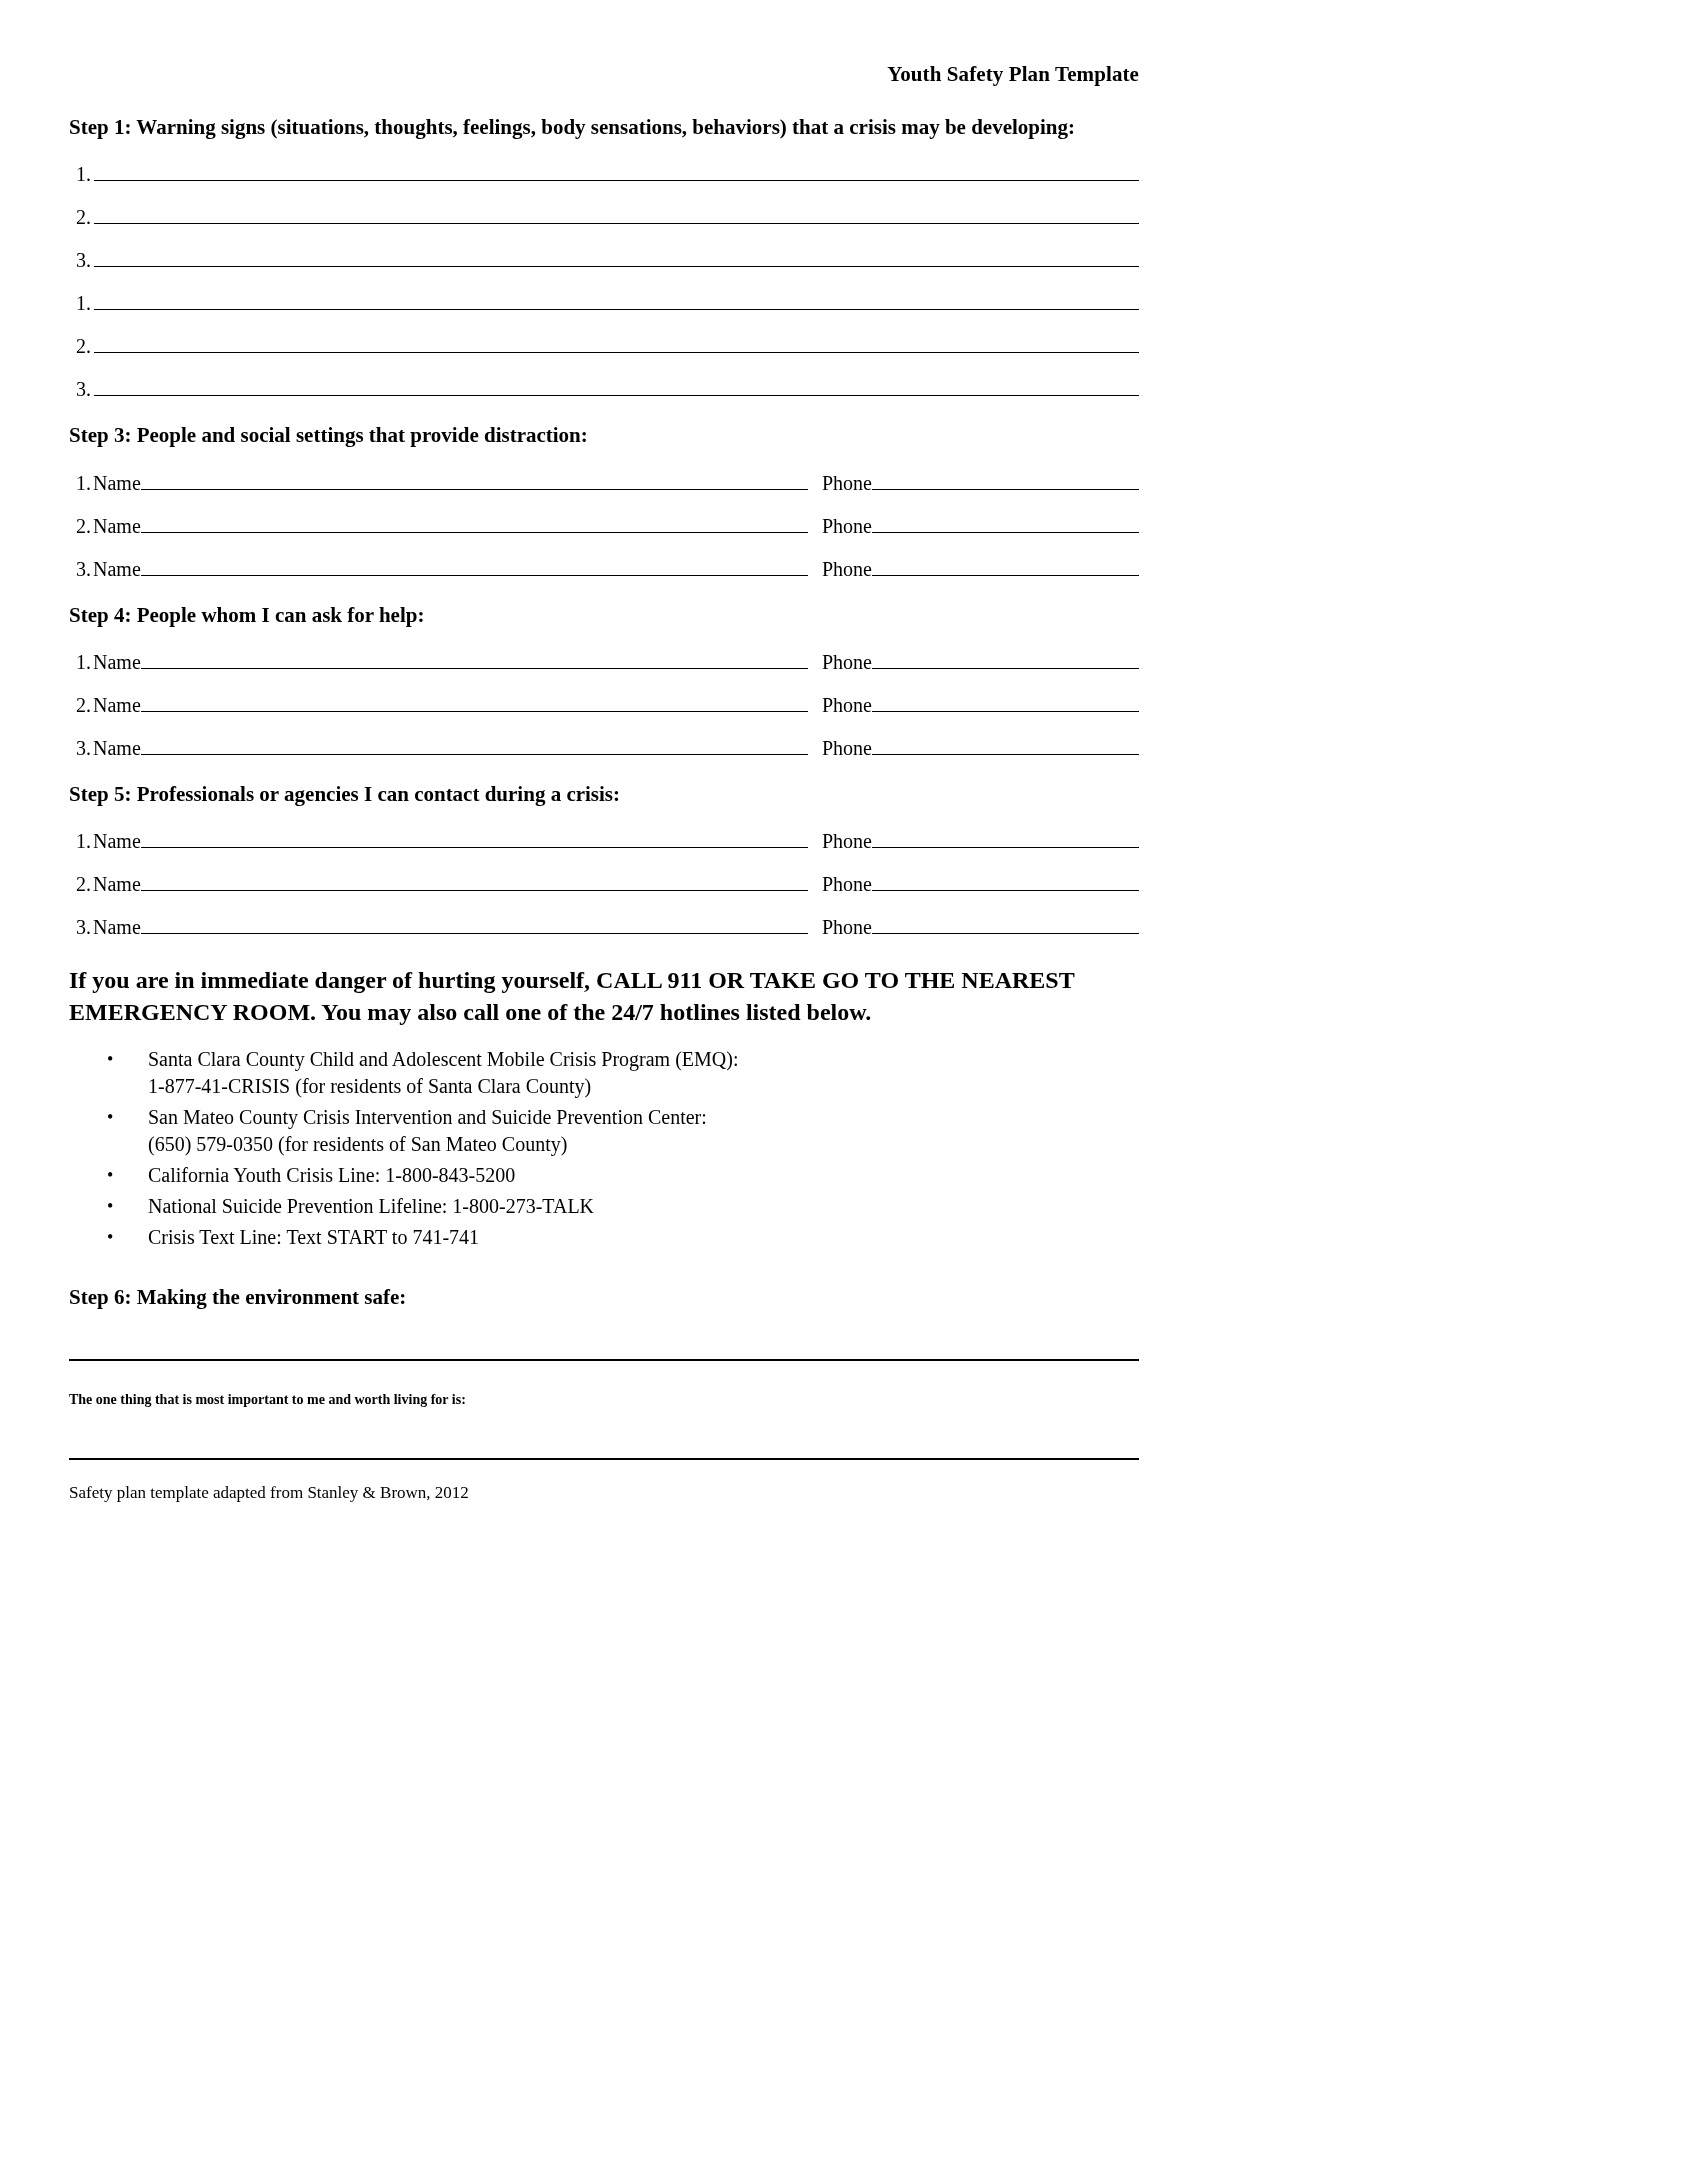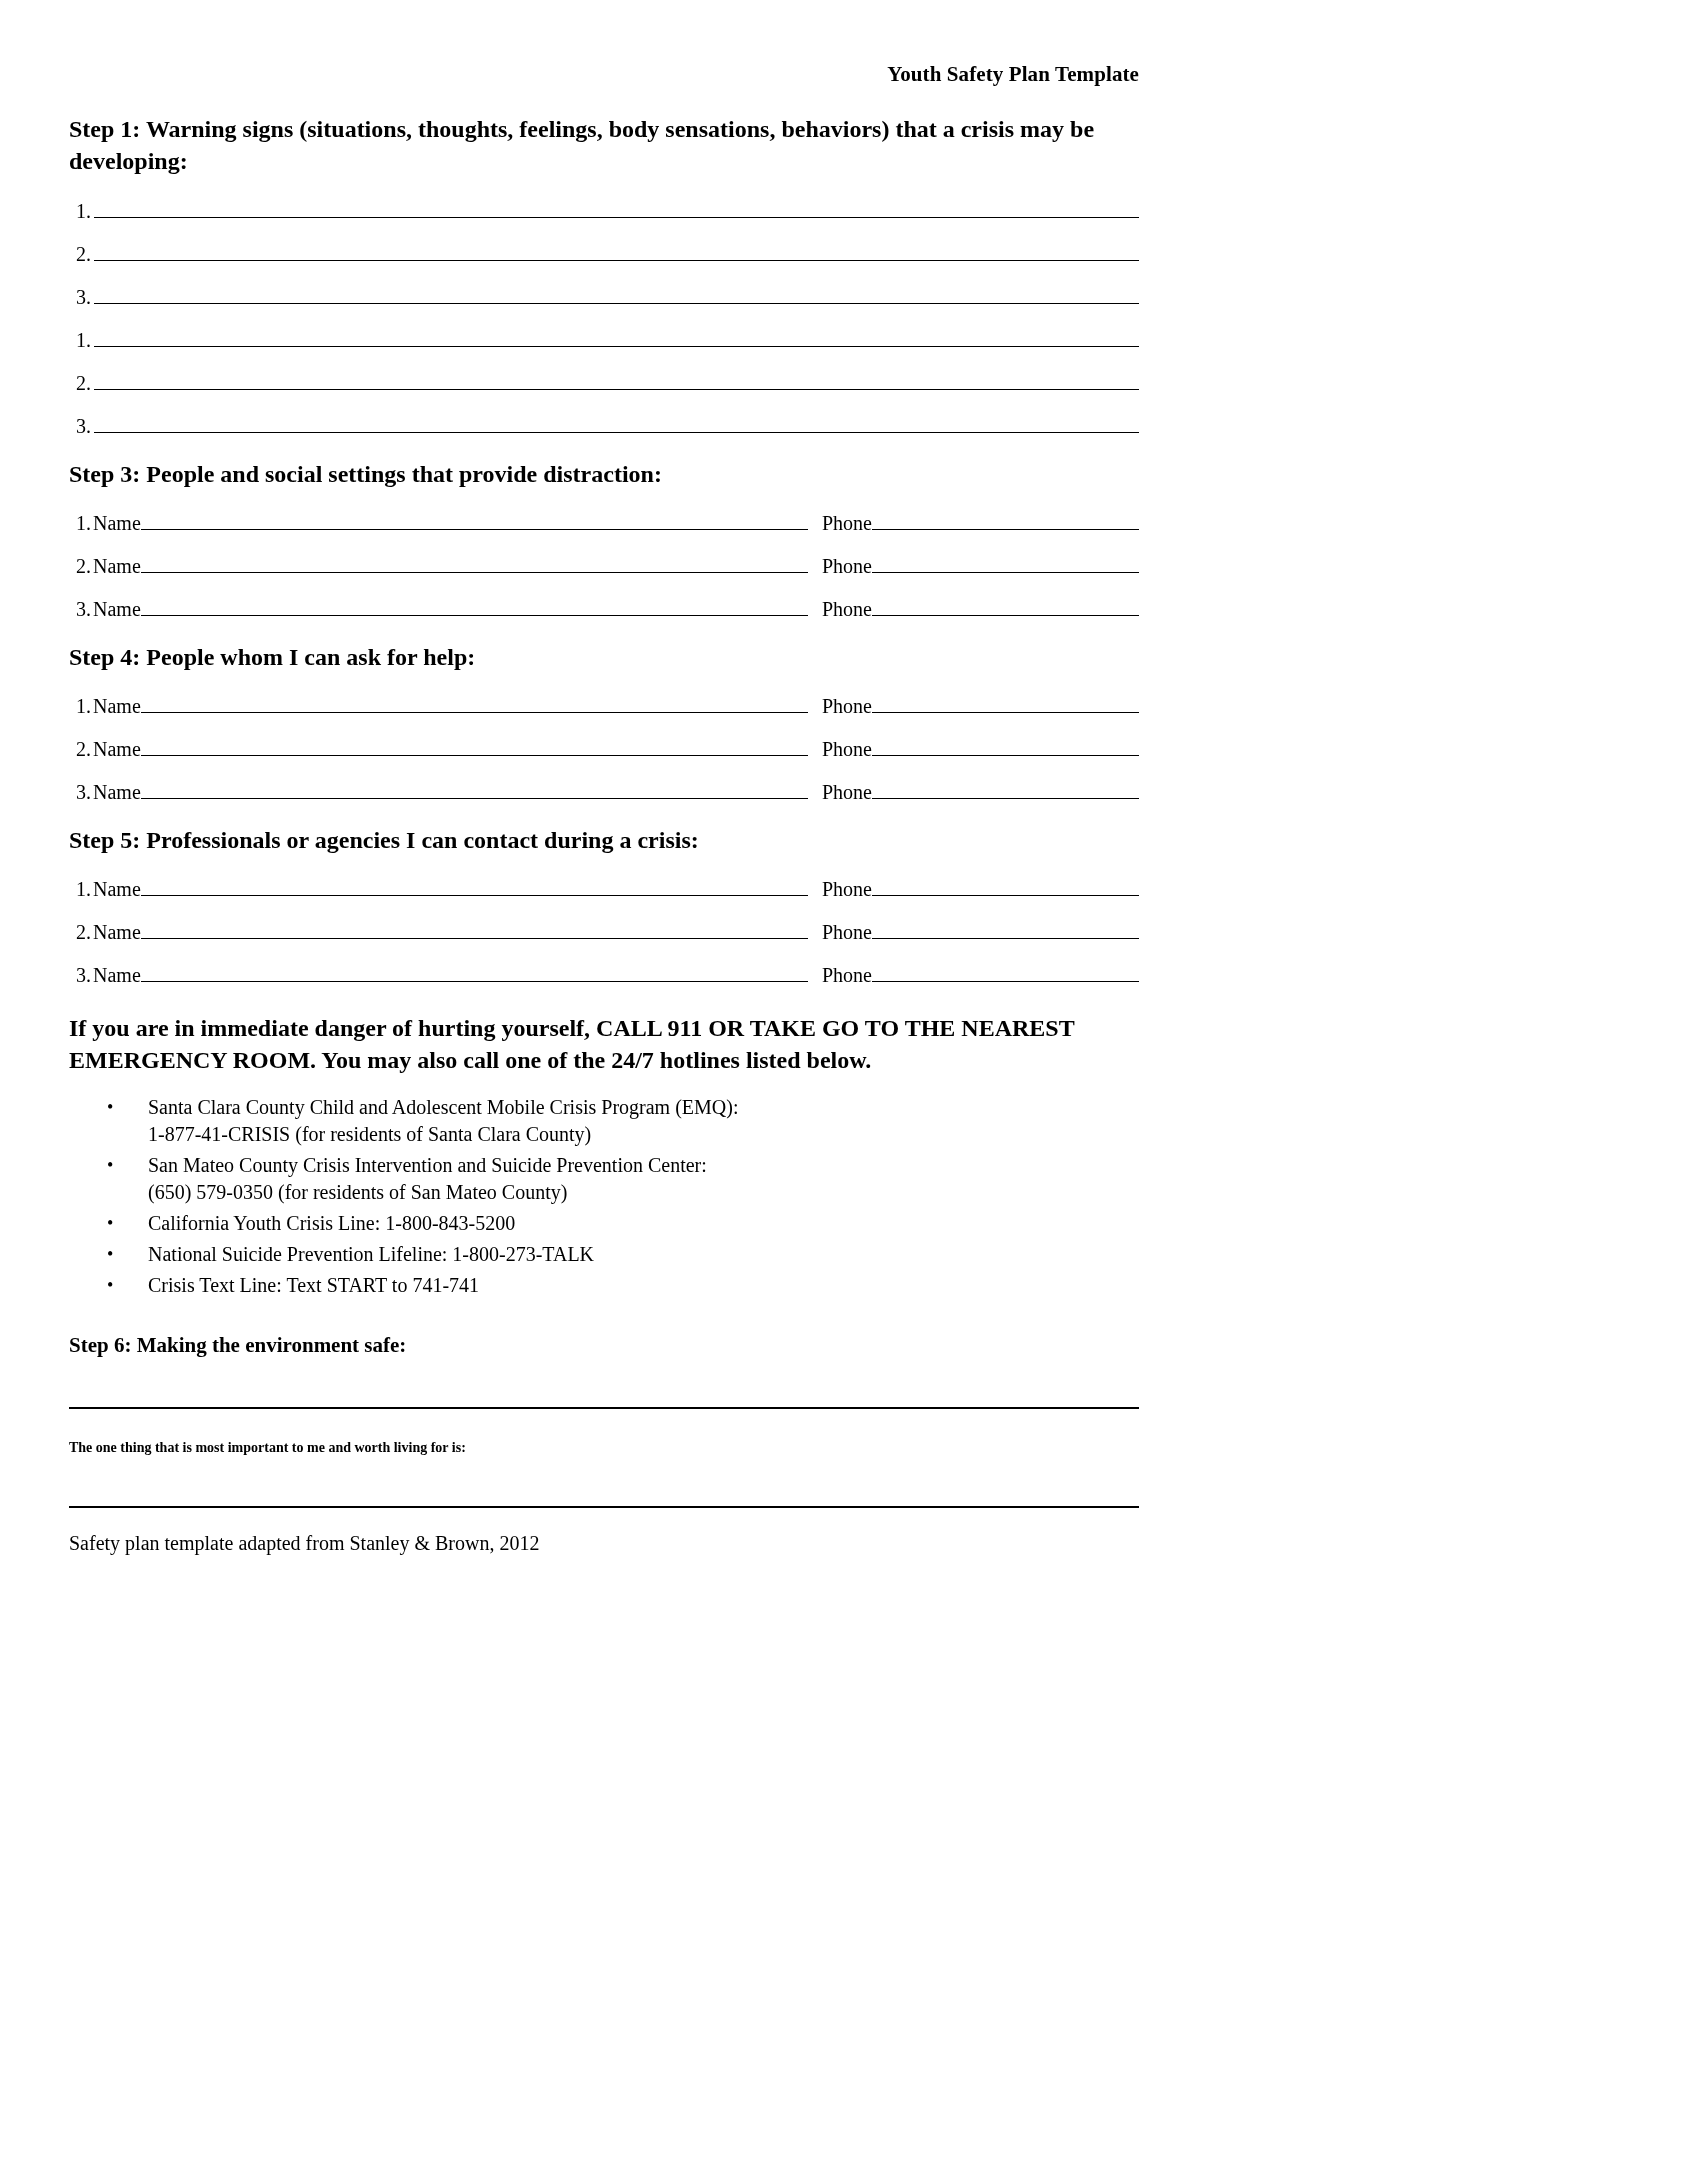--- a/index.html
+++ b/index.html
@@ -43,21 +43,21 @@
     text-align: right;
     font-weight: bold;
     font-size: 21px;
     line-height: 1.25;
     margin: 0 0 26px 0;
     letter-spacing: 0.1px;
   }
 
   .step-heading {
     font-weight: bold;
-    font-size: 24px;
+    font-size: 21px;
     line-height: 1.34;
     margin: 12px 0 22px 0;
     text-align: left;
   }
 
   
   .blank-row {
     display: flex;
     align-items: flex-end;
     font-size: 20px;
@@ -157,21 +157,21 @@
   }
 
   .worth-living {
     font-weight: bold;
     font-size: 14px;
     line-height: 1.34;
     margin: 30px 0 0 0;
   }
 
   .footer-note {
-    font-size: 20px;
+    font-size: 17px;
     line-height: 1.3;
     margin: 22px 0 0 0;
   }
 </style>
 </head>
 <body>
 
 <div class="page">
   <div class="doc">
     <div class="inner">

